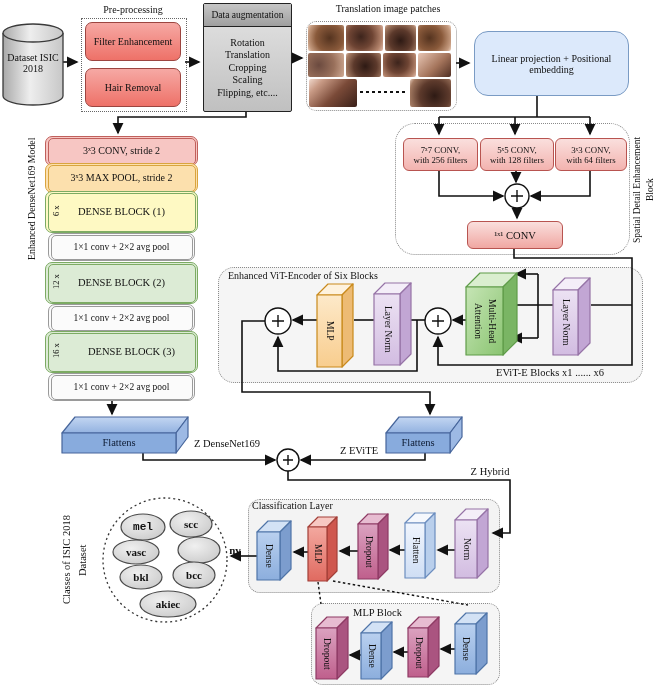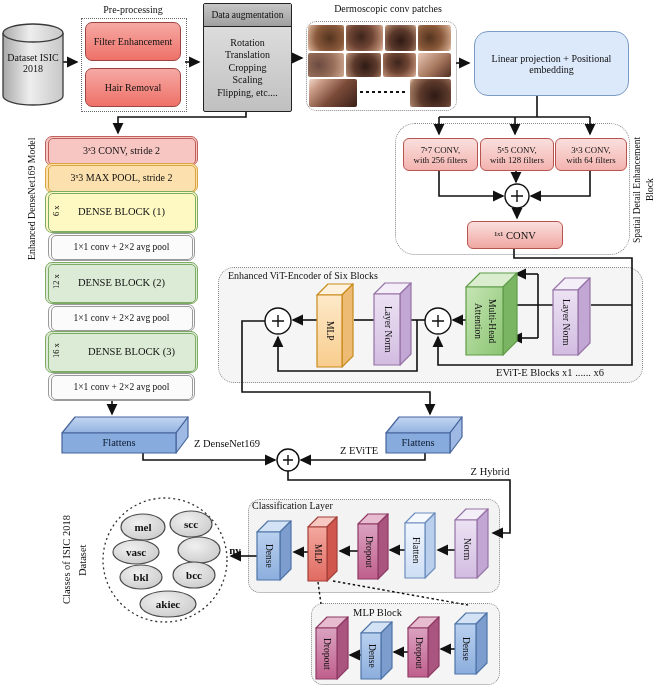--- a/index.html
+++ b/index.html
@@ -252,21 +252,21 @@
 
   <div class="abs z2" style="left:203px;top:3px;width:87px;height:107px;border:1.3px solid #222;border-radius:2px;background:linear-gradient(180deg,#e4e4e4,#c0c0c0);">
     <div class="lbl" style="left:0;top:26px;width:100%;height:76px;font-size:10px;line-height:12.5px;">Rotation
 Translation
 Cropping
 Scaling
 Flipping, etc....</div>
     <div class="lbl" style="left:0;top:0;width:100%;height:22px;font-size:9.5px;border-bottom:1.3px solid #222;background:linear-gradient(180deg,#c6c6c6,#9f9f9f);">Data augmentation</div>
   </div>
 
-  <div class="lbl z2" style="left:318px;top:2px;width:140px;height:14px;font-size:10px;">Dermoscopic conv patches</div>
+  <div class="lbl z2" style="left:318px;top:2px;width:140px;height:14px;font-size:10px;">Translation image patches</div>
 
   <div class="patch z2" style="left:308px;top:25px;width:36px;height:26px;background:radial-gradient(circle at 60% 50%,#54331f,#8a5a3b 55%,#c49a7e 85%,#ecd3c2);"></div>
   <div class="patch z2" style="left:346px;top:25px;width:37px;height:26px;background:radial-gradient(circle at 40% 45%,#3d241c,#6f4534 45%,#b4846c 80%,#e3bfae);"></div>
   <div class="patch z2" style="left:385px;top:25px;width:31px;height:26px;background:radial-gradient(circle at 50% 60%,#2e1a14,#5d3a2c 50%,#a37a62 85%,#d9b6a3);"></div>
   <div class="patch z2" style="left:418px;top:25px;width:33px;height:26px;background:radial-gradient(circle at 35% 50%,#54331f,#8a5a3b 50%,#c49a7e 85%,#ecd3c2);"></div>
   <div class="patch z2" style="left:308px;top:53px;width:36px;height:24px;background:radial-gradient(circle at 30% 50%,#6b4a3f,#99705b 55%,#d0aa93);"></div>
   <div class="patch z2" style="left:346px;top:53px;width:35px;height:24px;background:radial-gradient(circle at 55% 55%,#2e1a14,#5d3a2c 50%,#a37a62 85%,#d9b6a3);"></div>
   <div class="patch z2" style="left:383px;top:53px;width:33px;height:24px;background:radial-gradient(circle at 45% 40%,#3d241c,#6f4534 45%,#b4846c 80%,#e3bfae);"></div>
   <div class="patch z2" style="left:418px;top:53px;width:33px;height:24px;background:linear-gradient(135deg,#e8c6b4,#a5755c 55%,#4f2e22);"></div>
   <div class="patch z2" style="left:309px;top:79px;width:48px;height:28px;background:linear-gradient(315deg,#3a2019,#7a4a38 45%,#c89a85 80%,#f0d8cc);"></div>
@@ -337,21 +337,21 @@
 
   <div class="lbl left z2" style="left:252px;top:500px;width:125px;height:12px;font-size:10px;">Classification Layer</div>
   <div class="lbl vd z2" style="left:455px;top:520px;width:23px;height:58px;font-size:9.5px;">Norm</div>
   <div class="lbl vd z2" style="left:405px;top:523px;width:21px;height:55px;font-size:9.5px;">Flatten</div>
   <div class="lbl vd z2" style="left:358px;top:524px;width:21px;height:55px;font-size:9.5px;">Dropout</div>
   <div class="lbl vd z2" style="left:308px;top:527px;width:20px;height:54px;font-size:9.5px;">MLP</div>
   <div class="lbl vd z2" style="left:257px;top:532px;width:24px;height:48px;font-size:9.5px;">Dense</div>
 
   <div class="lbl vu z2" style="left:58px;top:499px;width:34px;height:122px;font-size:10.5px;line-height:16px;">Classes of ISIC 2018
 Dataset</div>
-  <div class="lbl z2" style="left:121px;top:520px;width:44px;height:14px;font-size:11px;font-weight:bold;">mel</div>
+  <div class="lbl z2" style="left:121px;top:520px;width:44px;height:14px;font-size:11px;font-weight:bold;font-family:Liberation Mono, monospace;">mel</div>
   <div class="lbl z2" style="left:170px;top:517px;width:42px;height:14px;font-size:11px;font-weight:bold;">scc</div>
   <div class="lbl z2" style="left:113px;top:545px;width:46px;height:14px;font-size:11px;font-weight:bold;">vasc</div>
   <div class="lbl z2" style="left:178px;top:543px;width:42px;height:14px;font-size:11px;font-weight:bold;padding-left:36px;">nv</div>
   <div class="lbl z2" style="left:120px;top:570px;width:42px;height:14px;font-size:11px;font-weight:bold;">bkl</div>
   <div class="lbl z2" style="left:173px;top:568px;width:42px;height:14px;font-size:11px;font-weight:bold;">bcc</div>
   <div class="lbl z2" style="left:140px;top:597px;width:56px;height:14px;font-size:11px;font-weight:bold;">akiec</div>
 
   <div class="lbl z2" style="left:330px;top:606px;width:95px;height:13px;font-size:10.5px;">MLP Block</div>
   <div class="lbl vd z2" style="left:455px;top:624px;width:22px;height:50px;font-size:9.5px;">Dense</div>
   <div class="lbl vd z2" style="left:408px;top:628px;width:21px;height:49px;font-size:9.5px;">Dropout</div>

